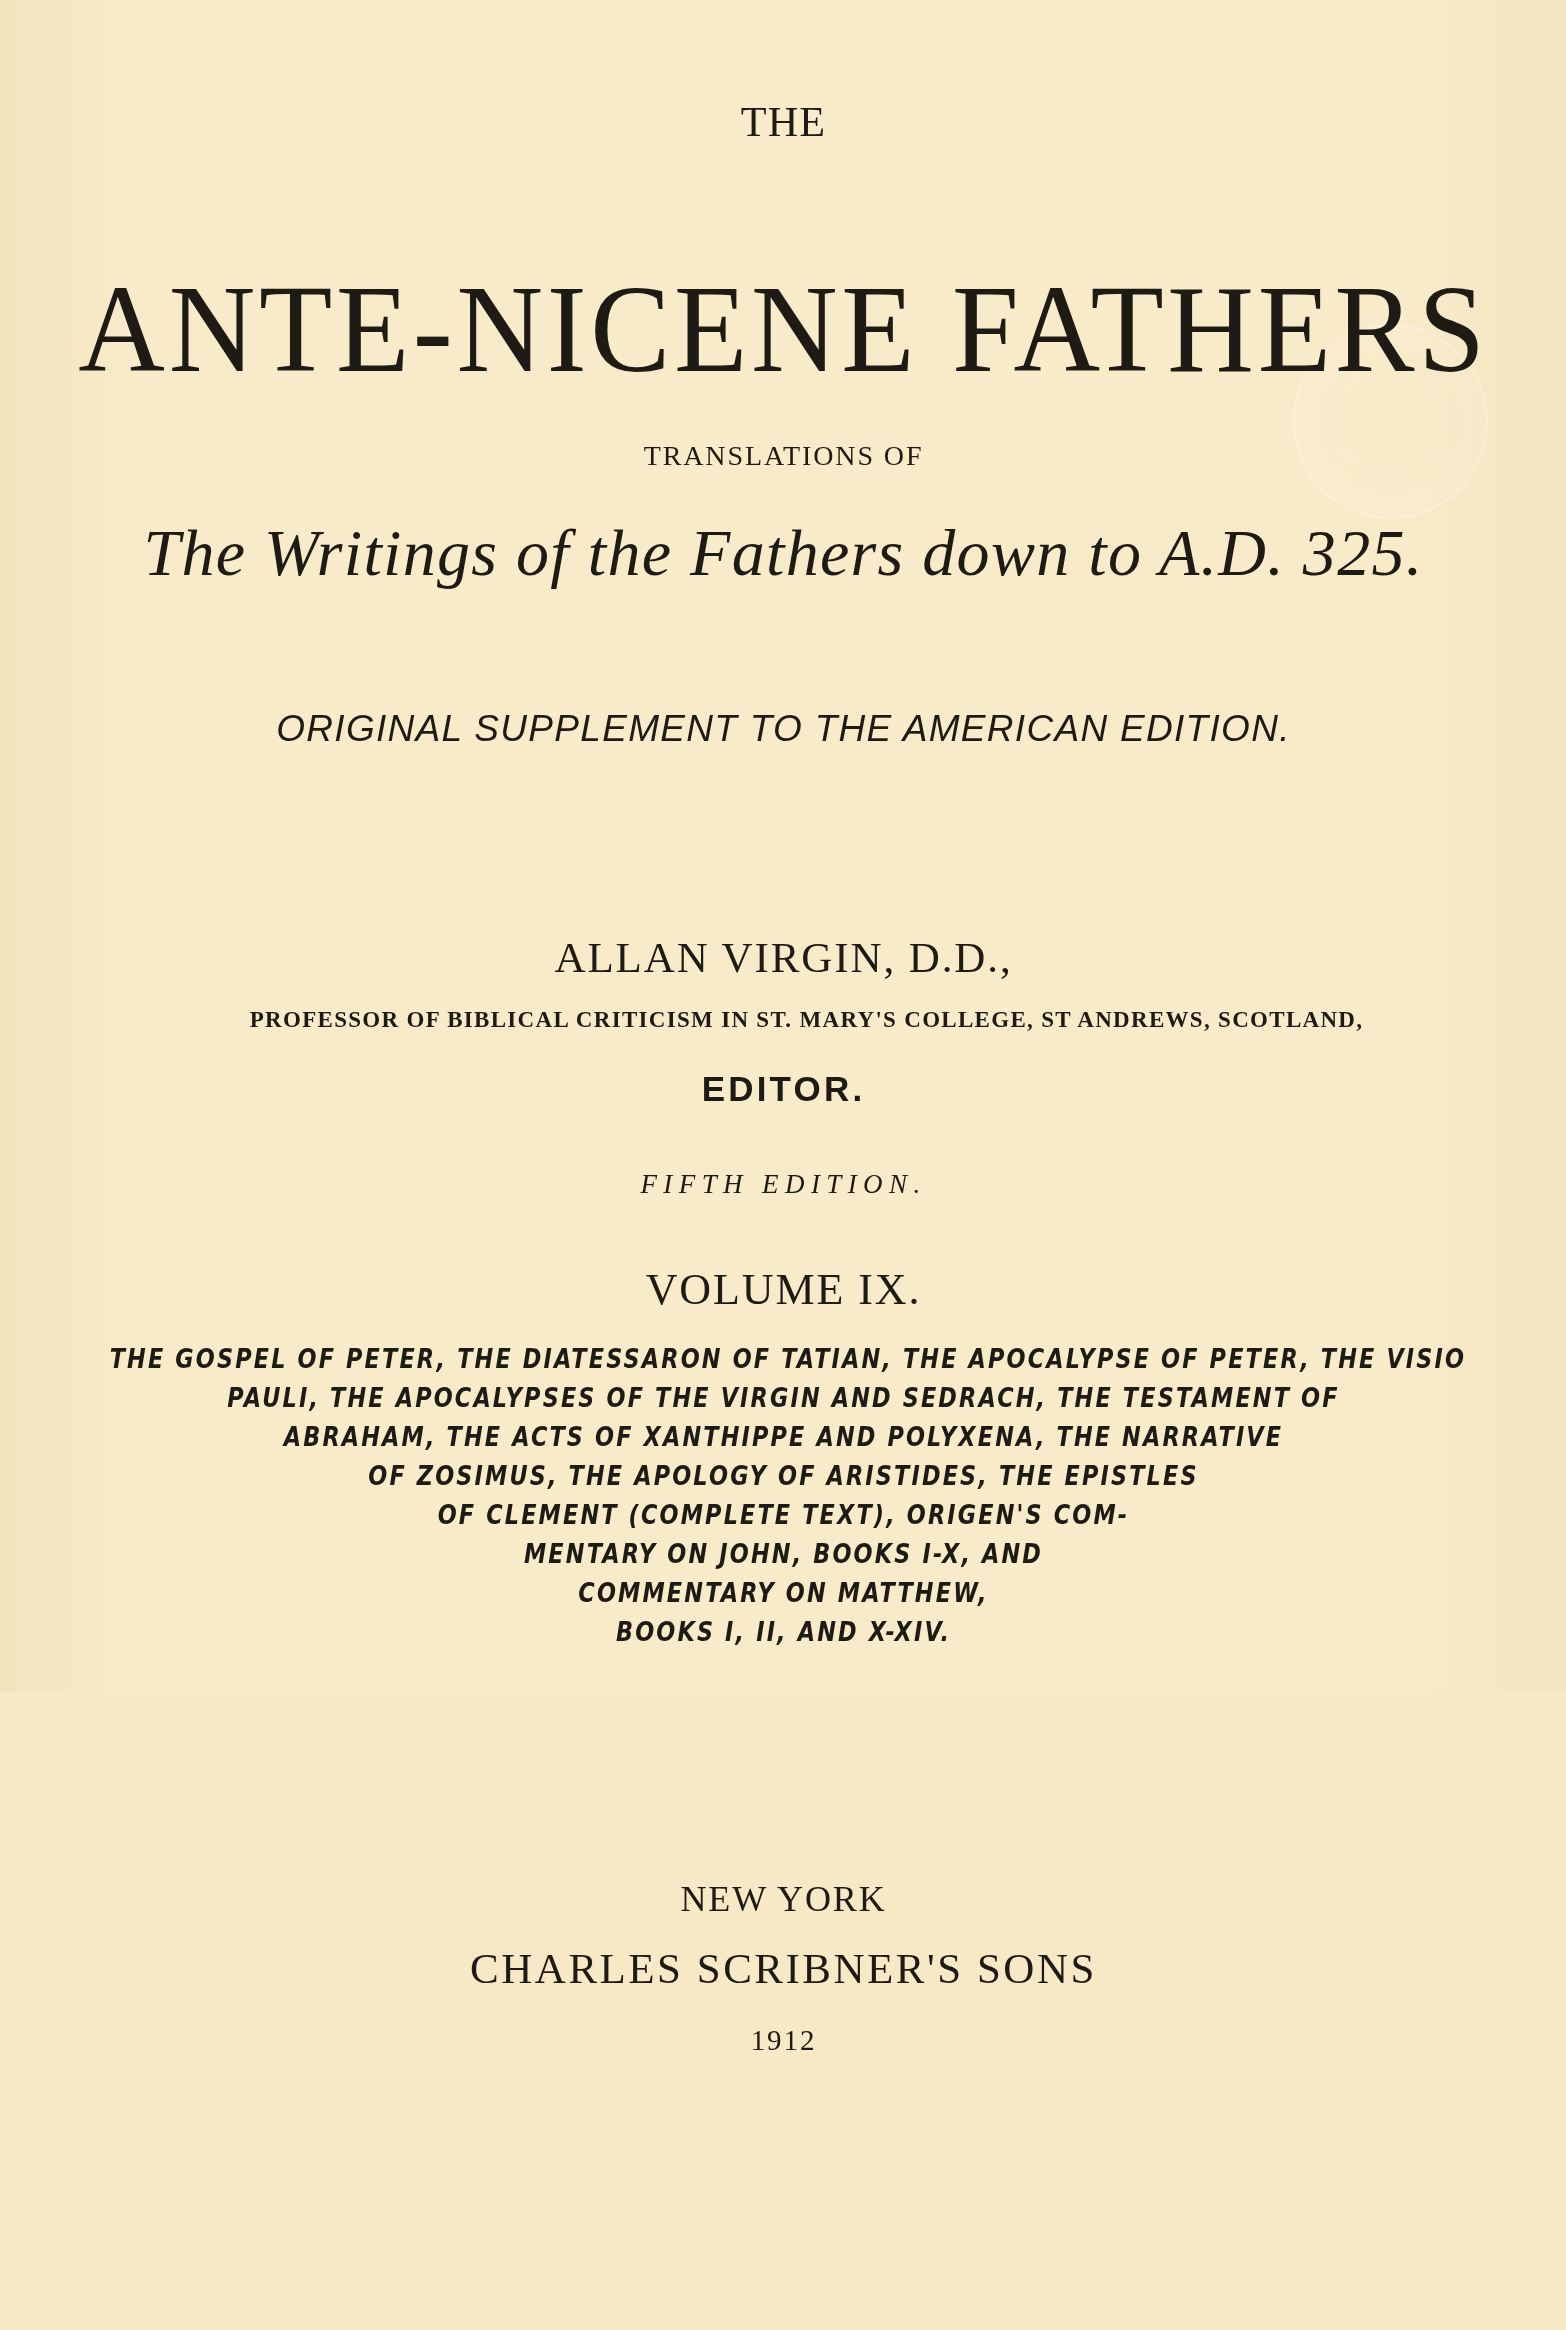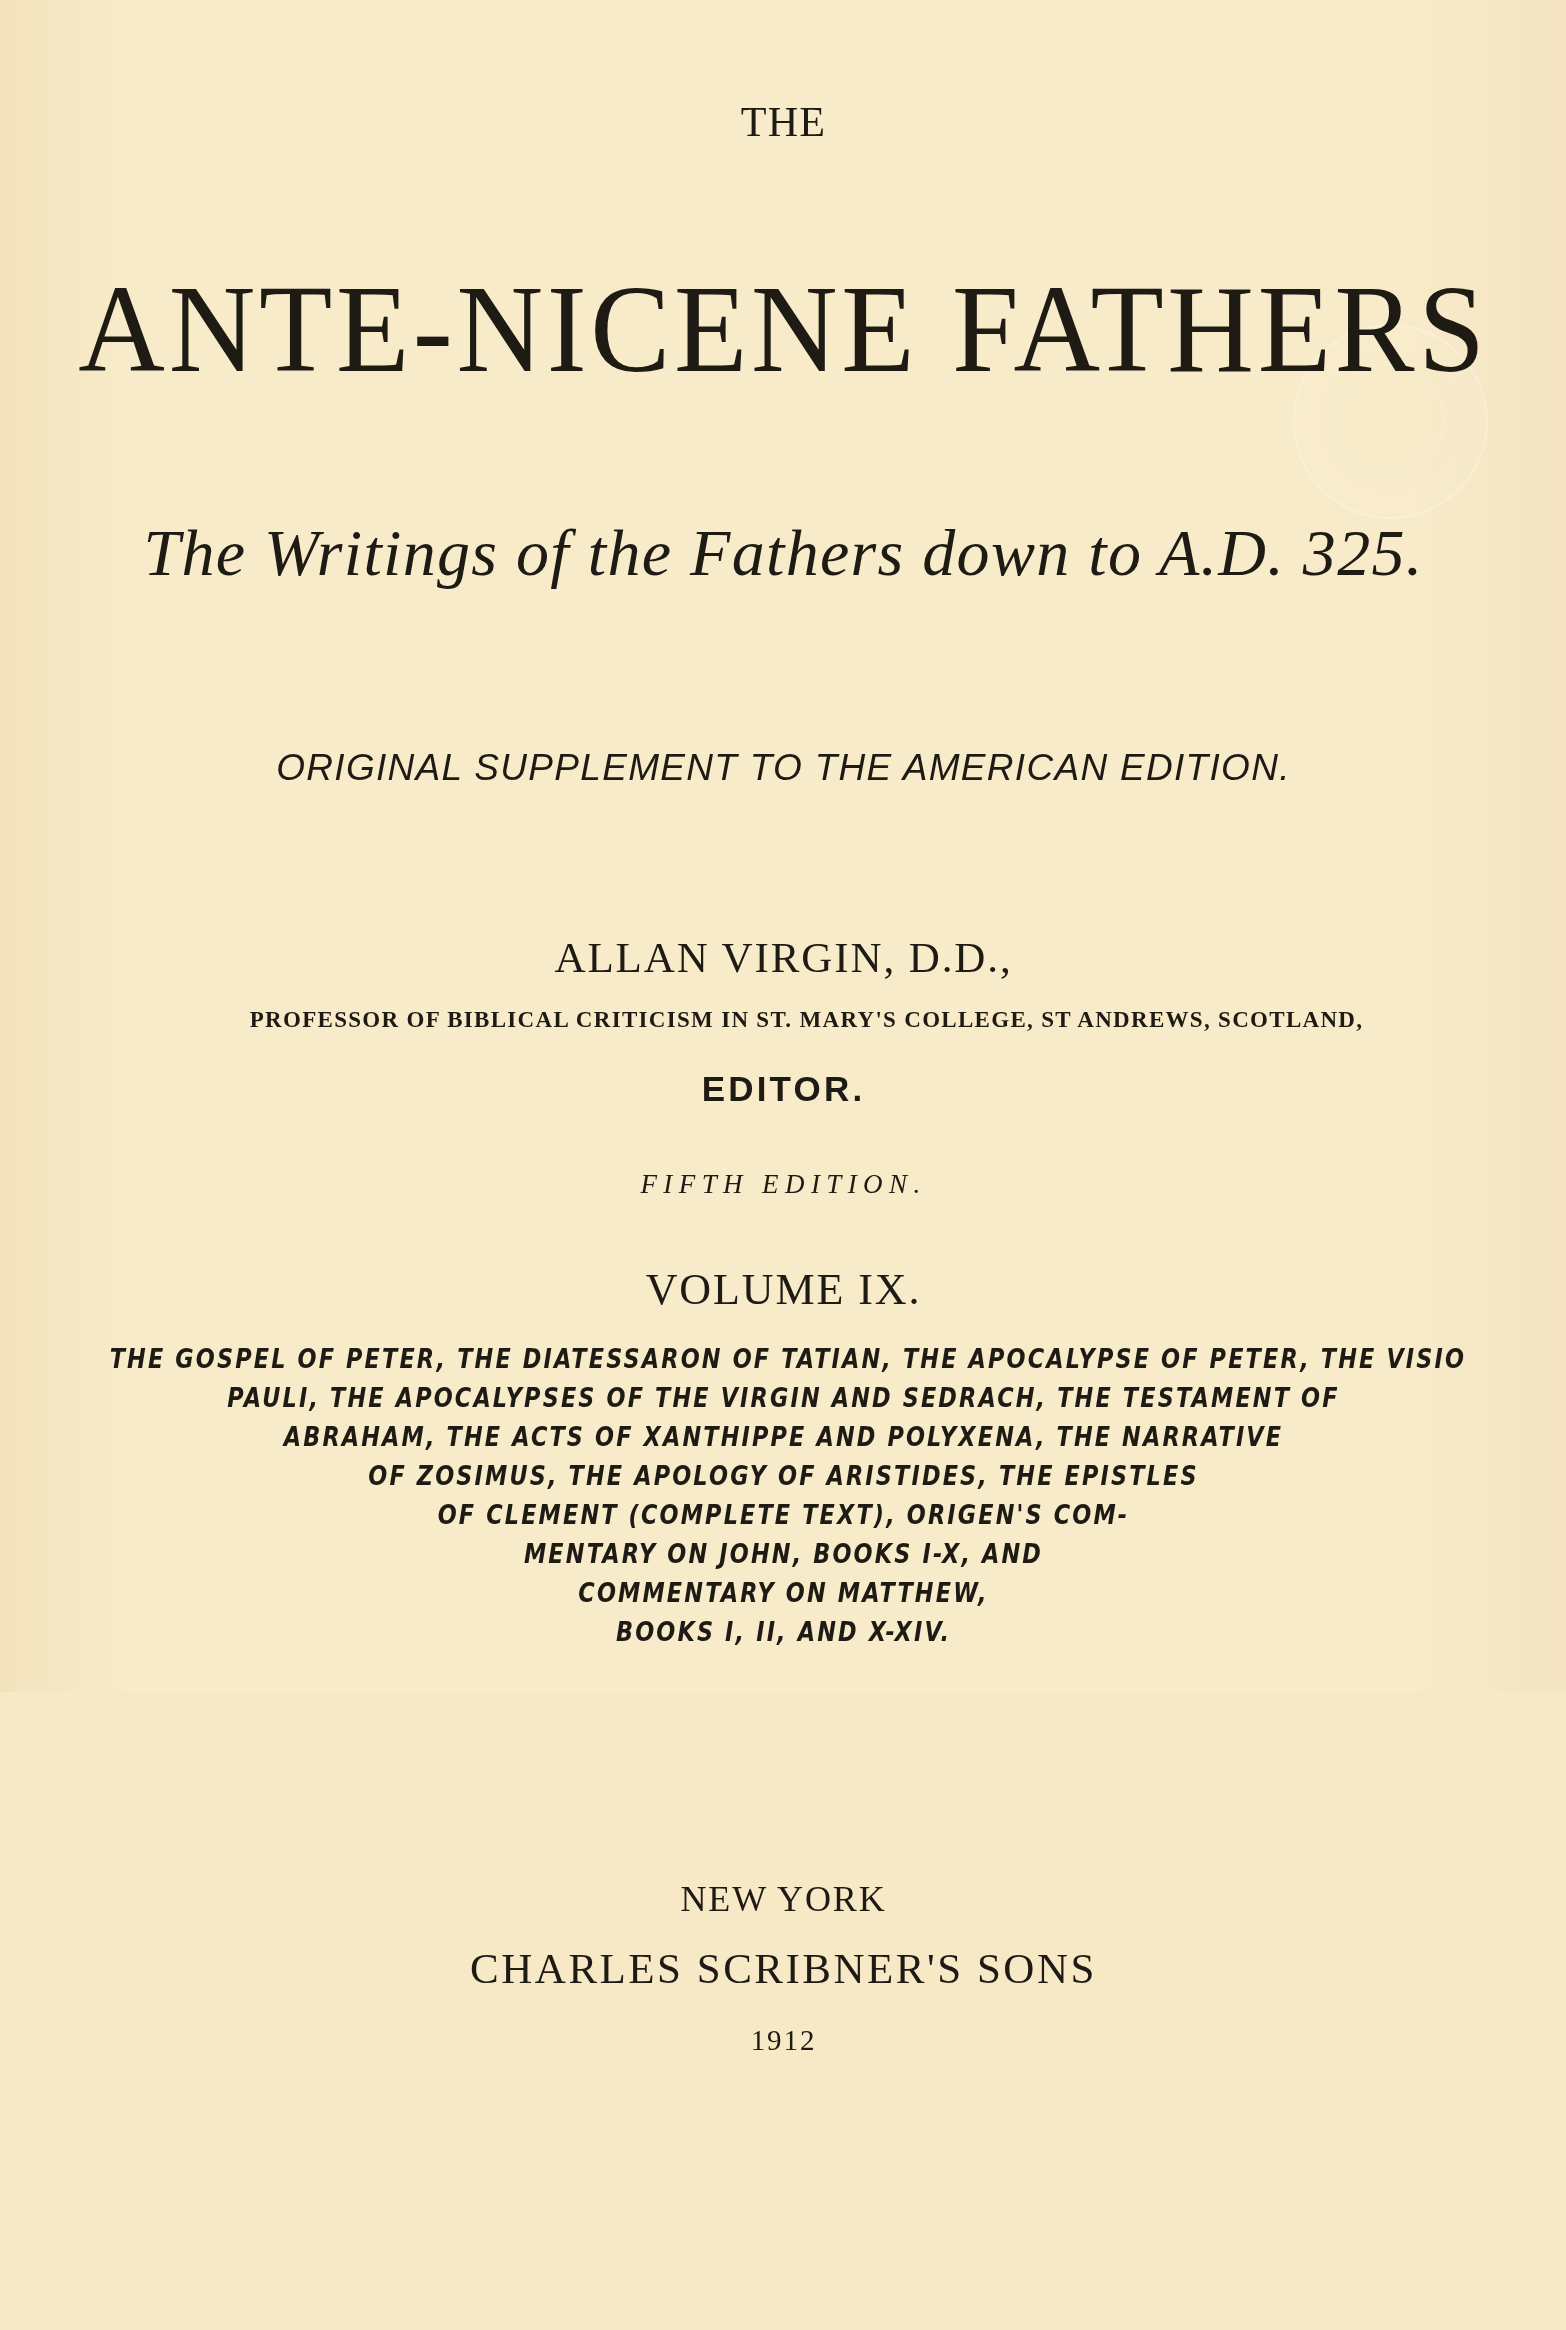--- a/index.html
+++ b/index.html
@@ -29,21 +29,21 @@
       white-space: nowrap;
     }
     .serif { font-family: "Liberation Serif", "DejaVu Serif", serif; }
     .sans { font-family: "Liberation Sans", "DejaVu Sans", sans-serif; }
     .condensed { font-family: "DejaVu Sans", "Liberation Sans", sans-serif; }
 
     .the-top { top: 97px; font-size: 43px; letter-spacing: 1.3px; transform: scaleX(0.98); }
     .main-title { top: 267px; font-size: 125px; letter-spacing: 3.8px; line-height: 1; transform: scaleX(0.96); }
     .translations { top: 440px; font-size: 28px; letter-spacing: 1.9px; }
     .writings { top: 515px; font-size: 66px; font-style: italic; letter-spacing: 1.3px; }
-    .supplement { top: 747px; font-size: 37px; font-style: italic; letter-spacing: 1.3px; }
+    .supplement { top: 708px; font-size: 37px; font-style: italic; letter-spacing: 1.3px; }
     .author { top: 933px; font-size: 43px; letter-spacing: 1.9px; }
     .professor { top: 1007px; font-size: 23px; font-weight: bold; letter-spacing: 1.3px; padding-left: 23px; }
     .editor-label { top: 1069px; font-size: 35px; font-weight: bold; letter-spacing: 3.2px; }
     .edition { top: 1169px; font-size: 27px; font-style: italic; letter-spacing: 6.4px; }
     .volume { top: 1264px; font-size: 44px; letter-spacing: 1.9px; }
     .contents { top: 1340px; }
     .contents .cl {
       display: block;
       text-align: center;
       font-size: 26px;
@@ -80,20 +80,21 @@
 <body>
 
 <div class="page">
 
   <div class="stamp"></div>
 
   <div class="line serif the-top">THE</div>
 
   <div class="line serif main-title">ANTE-NICENE FATHERS</div>
 
+  <div class="line serif translations">TRANSLATIONS OF</div>
 
   <div class="line serif writings">The Writings of the Fathers down to A.D. 325.</div>
 
   <div class="line sans supplement">ORIGINAL SUPPLEMENT TO THE AMERICAN EDITION.</div>
 
   <div class="line serif author">ALLAN VIRGIN, D.D.,</div>
 
   <div class="line serif professor">PROFESSOR OF BIBLICAL CRITICISM IN ST. MARY'S COLLEGE, ST ANDREWS, SCOTLAND,</div>
 
   <div class="line sans editor-label">EDITOR.</div>

